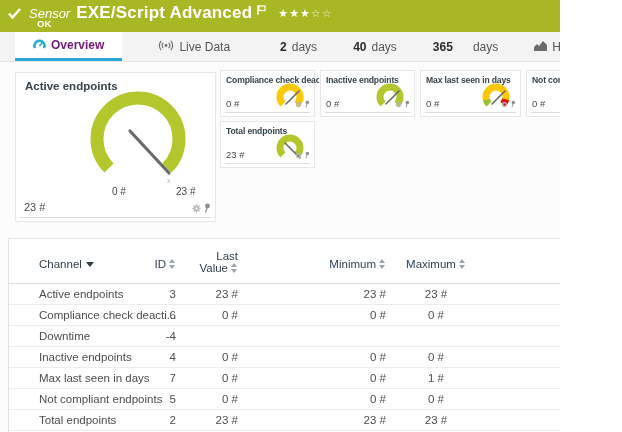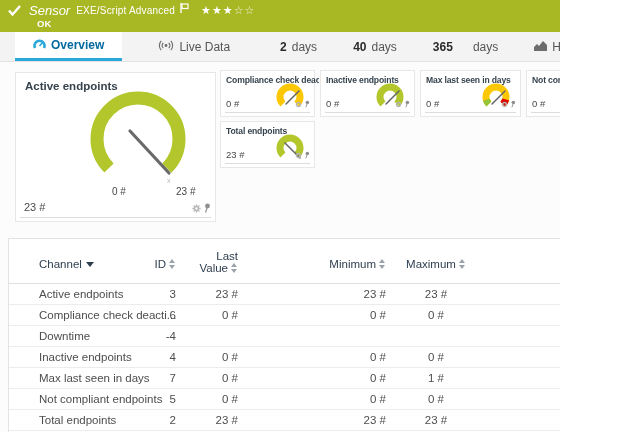--- a/index.html
+++ b/index.html
@@ -4,31 +4,31 @@
 <style>
   * { margin:0; padding:0; box-sizing:border-box; }
   body { font-family:"Liberation Sans", sans-serif; background:#fff; }
   .stage { position:relative; width:560px; height:432px; background:#fcfcfc; overflow:hidden; }
 
   
   .hdr { position:absolute; left:0; top:0; width:622px; height:32px; background:#a8b824; color:#fff; }
   .hdr-line1 { position:absolute; left:8px; top:3px; display:flex; align-items:center; }
   .hdr-check { margin-right:8px; display:inline-flex; }
   .hdr-kind { font-style:italic; font-size:13px; margin-right:6px; }
-  .hdr-title { font-weight:normal; font-size:10px; letter-spacing:.2px; }
+  .hdr-title { font-weight:bold; font-size:17px; letter-spacing:.2px; }
   .hdr-flag { margin-left:5px; display:inline-flex; position:relative; top:-3px; }
   .hdr-stars { margin-left:12px; font-family:"DejaVu Sans", sans-serif; font-size:11px; letter-spacing:1px; }
   .hdr-stars .dim { opacity:.75; }
   .hdr-status { position:absolute; left:37px; top:18px; font-size:9.5px; font-weight:bold; }
 
   
   .tabs { position:absolute; left:0; top:32px; width:622px; height:30px; background:#f3f3f3; border-bottom:1px solid #e3e3e3; display:flex; align-items:stretch; font-size:12px; color:#555; }
   .tab { display:flex; align-items:center; gap:5px; padding:0 10px; cursor:pointer; white-space:nowrap; }
   .tab .num { font-weight:bold; color:#2b2b2b; }
-  .tab.active { background:#fff; border-bottom:3px solid #28a9da; color:#0369a1; font-weight:bold; margin-left:15px; padding:0 18px; }
+  .tab.active { background:#fff; border-bottom:3px solid #28a9da; color:#701a75; font-weight:bold; margin-left:15px; padding:0 18px; }
   .tab-ld { margin-left:26px; } .tab-d2 { margin-left:30px; } .tab-d30 { margin-left:16px; }
   .tab-d365 { margin-left:16px;gap:20px; } .tab-hd { margin-left:16px; }
 
   
   .card { position:absolute; background:#fff; border:1px solid #e7e7e7; }
   .card-line { position:absolute; left:4px; right:4px; bottom:3px; border-top:1px solid #dcdcdc; }
   .card-icons { position:absolute; right:4px; bottom:4px; display:flex; gap:2px; align-items:center; }
   .main-card { left:15px; top:72px; width:201px; height:150px; }
   .g-title { position:absolute; left:9px; top:7px; font-size:11.5px; font-weight:bold; color:#37444e; }
   .main-svg { position:absolute; left:52px; top:10px; }

